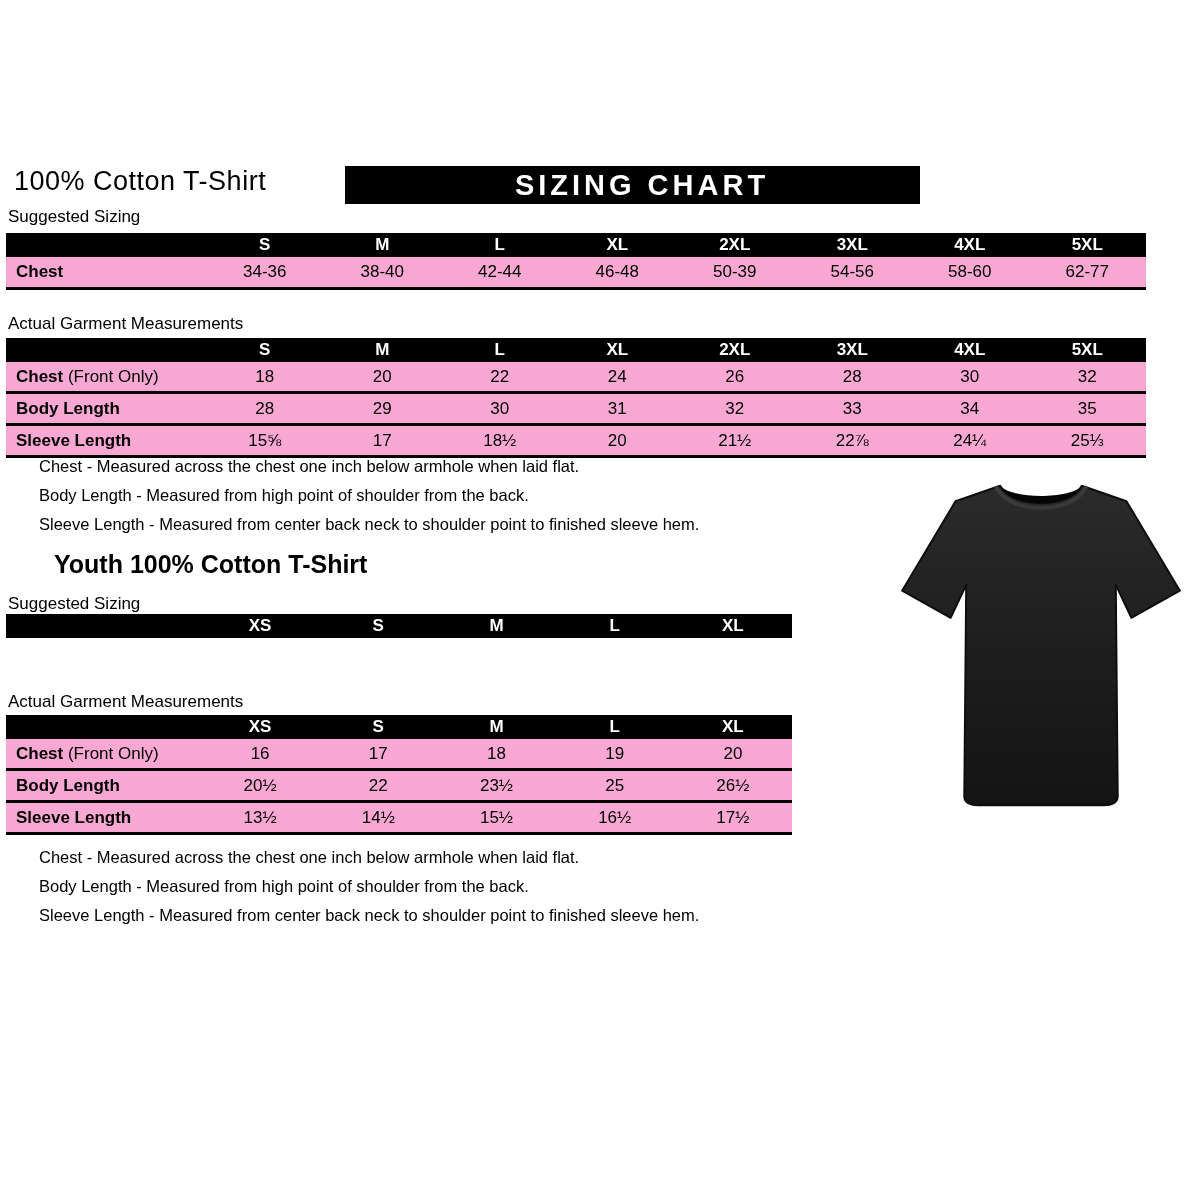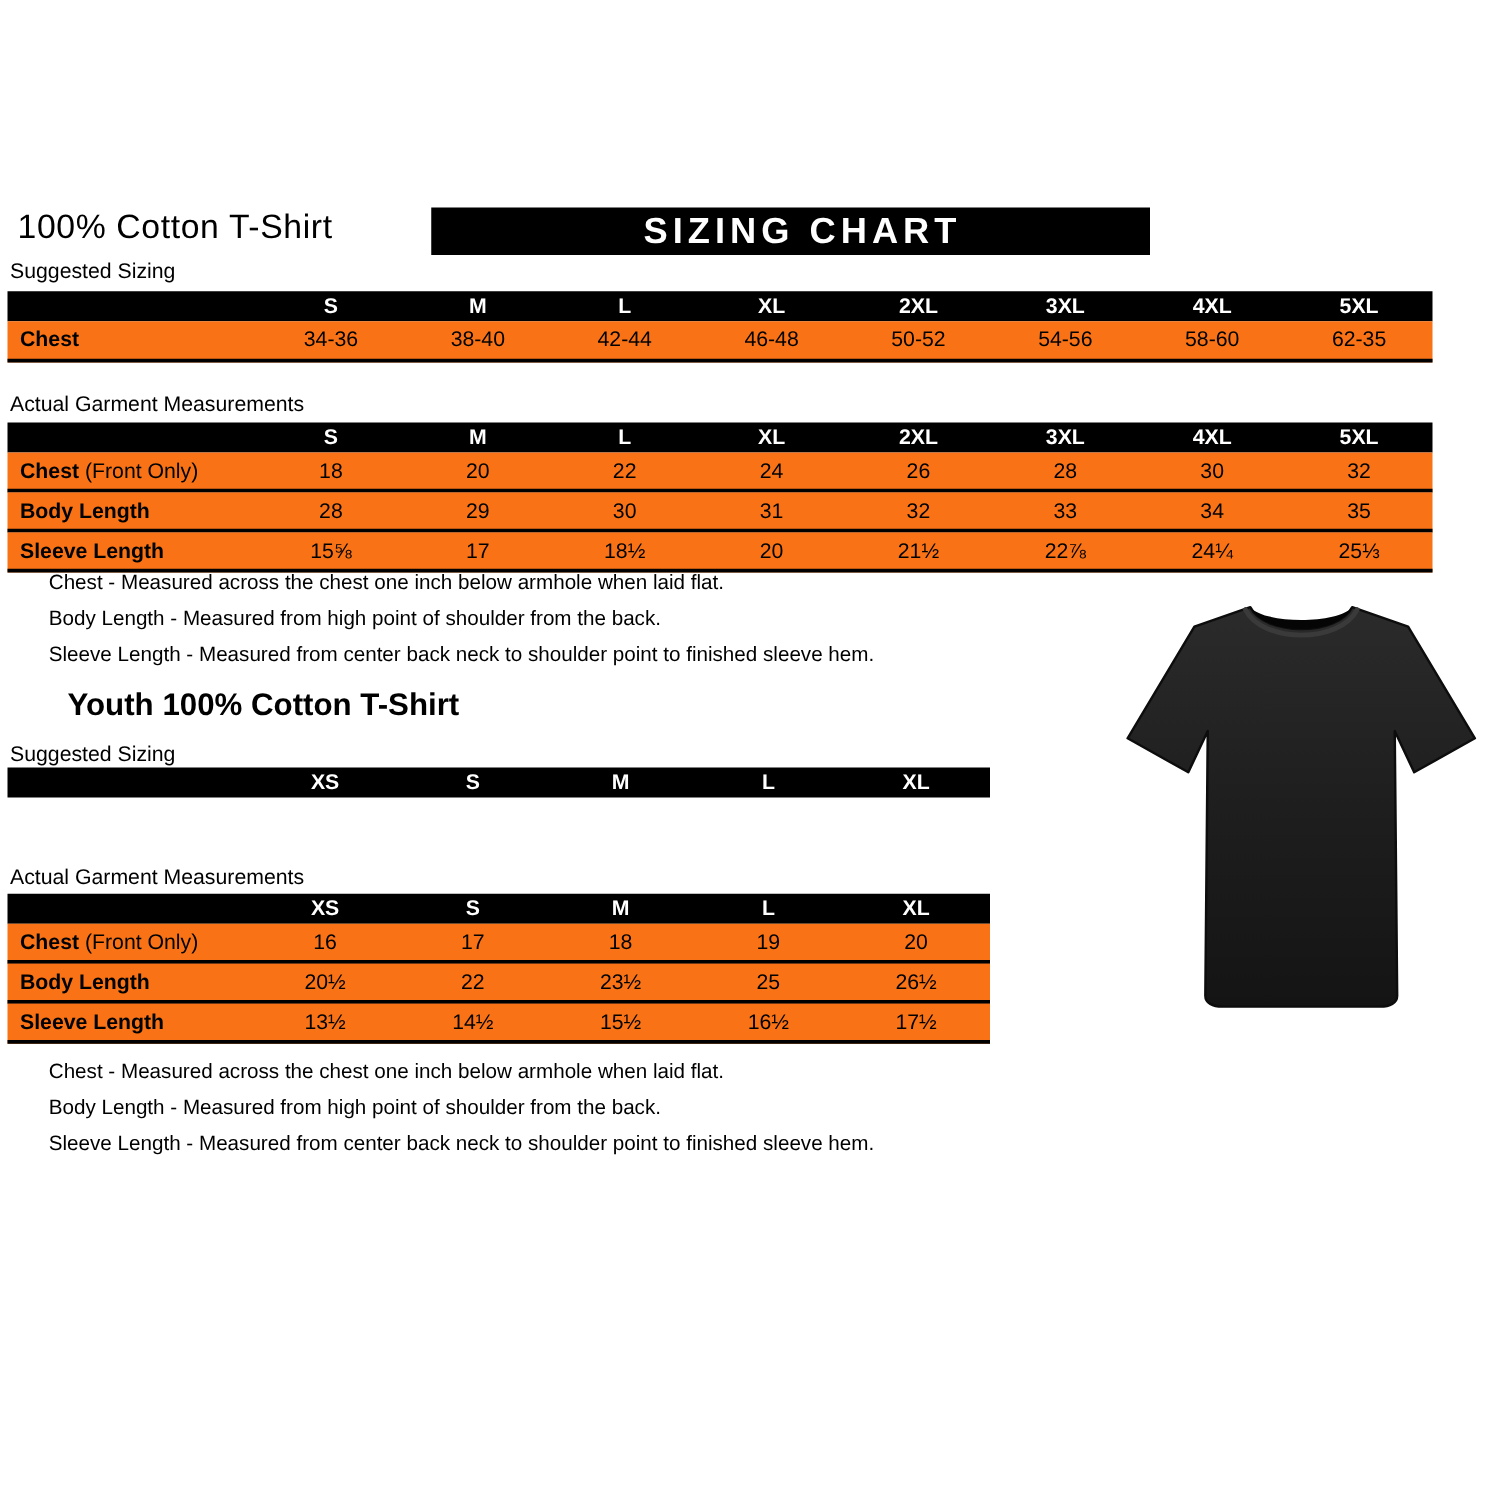--- a/index.html
+++ b/index.html
@@ -27,21 +27,21 @@
   .table{position:absolute;left:6px;}
   .adult-w{width:1140px;}
   .youth-w{width:786px;}
   .adult-cols{display:grid;grid-template-columns:200px repeat(8,1fr);}
   .youth-cols{display:grid;grid-template-columns:195px repeat(5,1fr);}
   .thead{
     background:#000;color:#fff;font-weight:700;font-size:17px;
     height:24px;align-items:center;
   }
   .trow{
-    background:#f97316;font-size:17px;height:29px;align-items:center;
+    background:#f9a8d4;font-size:17px;height:29px;align-items:center;
     border-bottom:3px solid #000;
   }
   .trow.tall{height:30px;}
   .hcell,.cell{text-align:center;white-space:nowrap;}
   .label-cell{text-align:left;padding-left:10px;font-weight:700;}
   .sfx{font-weight:400;}
 
   .notes{position:absolute;left:14px;font-size:16.5px;margin-left:25px;}
   .note{height:29px;line-height:29px;}
 
@@ -75,24 +75,24 @@
       <div class="hcell">3XL</div>
       <div class="hcell">4XL</div>
       <div class="hcell">5XL</div>
     </div>
     <div class="trow tall adult-cols">
       <div class="cell label-cell">Chest</div>
       <div class="cell">34-36</div>
       <div class="cell">38-40</div>
       <div class="cell">42-44</div>
       <div class="cell">46-48</div>
-      <div class="cell">50-52</div>
+      <div class="cell">50-39</div>
       <div class="cell">54-56</div>
       <div class="cell">58-60</div>
-      <div class="cell">62-35</div>
+      <div class="cell">62-77</div>
     </div>
   </div>
 
   <div class="section-label" style="top:314px">Actual Garment Measurements</div>
 
   <div class="table adult-w" style="top:338px">
     <div class="thead adult-cols">
       <div class="hcell label-cell"></div>
       <div class="hcell">S</div>
       <div class="hcell">M</div>

